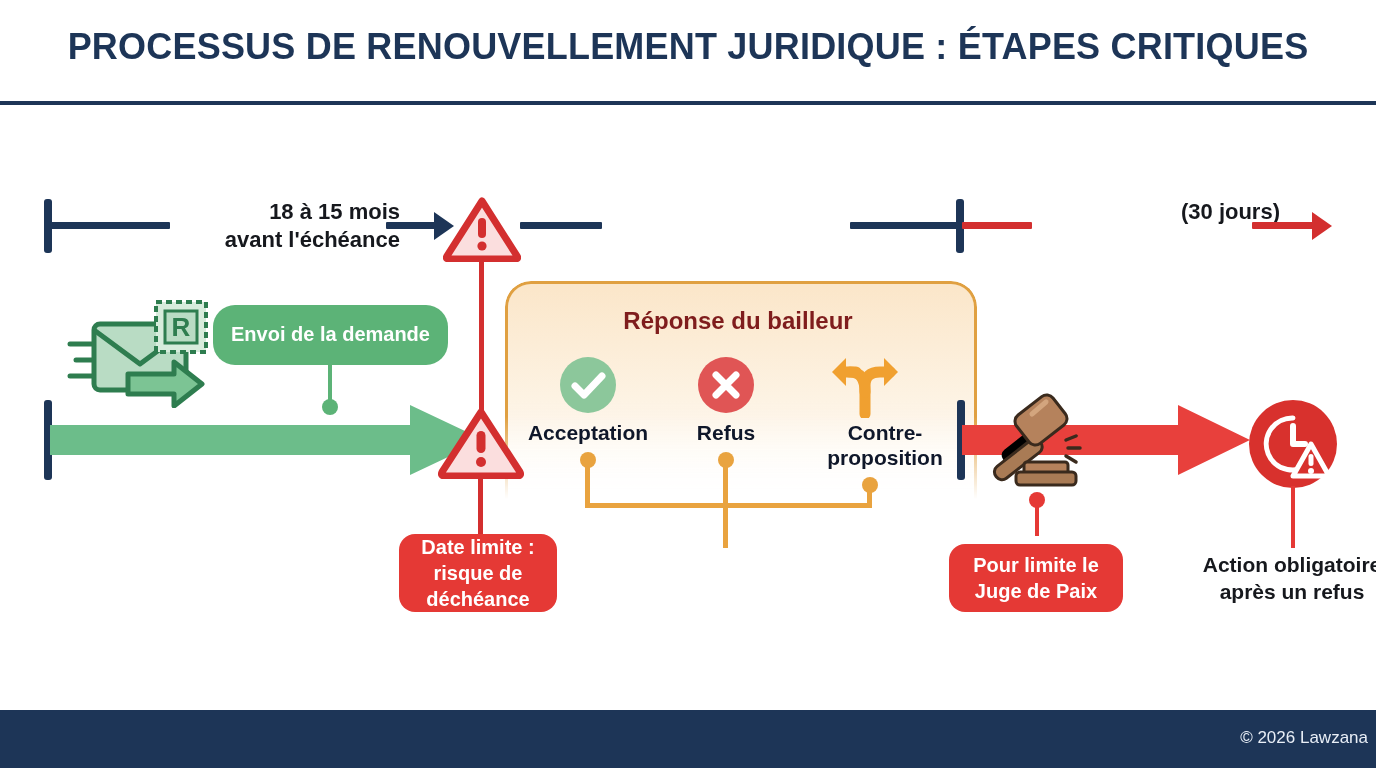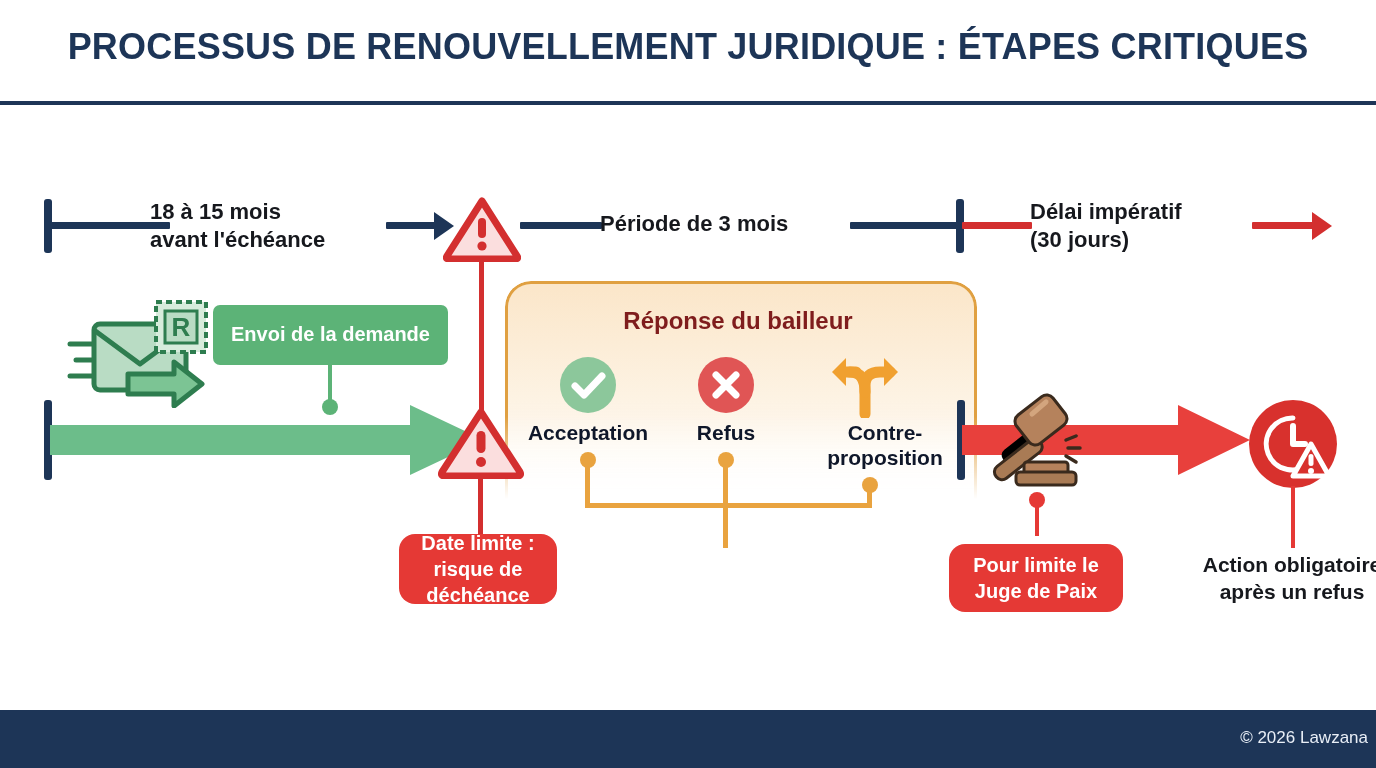--- a/index.html
+++ b/index.html
@@ -27,21 +27,21 @@
     position:absolute;right:24px;top:18px;color:#e8eef6;font-size:17px;
   }
 
   
   .abs{position:absolute;}
   .navy-tick{position:absolute;width:8px;background:#1d3557;border-radius:3px;}
   .navy-line{position:absolute;height:7px;background:#1d3557;border-radius:1px;}
   .red-line{position:absolute;height:7px;background:#d32f2f;border-radius:1px;}
 
   .tl-label{
-    position:absolute;text-align:left;font-size:22px;font-weight:bold;
+    position:absolute;text-align:right;font-size:22px;font-weight:bold;
     color:#16181d;line-height:1.25;
   }
 
   
   .navy-arrow{position:absolute;width:0;height:0;
     border-top:14px solid transparent;border-bottom:14px solid transparent;
     border-left:20px solid #1d3557;}
   .red-arrow{position:absolute;width:0;height:0;
     border-top:14px solid transparent;border-bottom:14px solid transparent;
     border-left:20px solid #d32f2f;}
@@ -128,30 +128,26 @@
   <div class="warn-tri" style="left:443px;top:196px;width:78px;height:66px;">
     <svg width="78" height="66" viewBox="0 0 78 66">
       <path d="M39 5 L74 60 Q76 63 72 63 L6 63 Q2 63 4 60 Z" fill="#fbdede" stroke="#d32f2f" stroke-width="7" stroke-linejoin="round"></path>
       <rect x="35" y="22" width="8" height="20" rx="4" fill="#d32f2f"></rect>
       <circle cx="39" cy="50" r="4.6" fill="#d32f2f"></circle>
     </svg>
   </div>
   <div class="warn-stem" style="left:479px;top:258px;height:160px;"></div>
 
   <div class="navy-line" style="left:520px;top:222px;width:82px;"></div>
-  <div class="tl-label" style="left:600px;top:210px;width:250px;">
-    <div>Période de 3 mois</div>
-  </div>
   <div class="navy-line" style="left:850px;top:222px;width:110px;"></div>
 
   <div class="navy-tick" style="left:956px;top:199px;height:54px;"></div>
 
   <div class="red-line" style="left:962px;top:222px;width:70px;"></div>
   <div class="tl-label" style="left:1030px;top:198px;width:250px;">
-    <div>Délai impératif</div>
     <div>(30 jours)</div>
   </div>
   <div class="red-line" style="left:1252px;top:222px;width:62px;"></div>
   <div class="red-arrow" style="left:1312px;top:212px;"></div>
 
   <div class="panel" style="left:505px;top:281px;width:466px;height:215px;"></div>
   <div class="panel-title" style="left:505px;top:307px;width:466px;">Réponse du bailleur</div>
 
   <div class="abs" style="left:560px;top:357px;width:56px;height:56px;">
     <svg width="56" height="56" viewBox="0 0 56 56">
@@ -207,21 +203,21 @@
       </g>
       <rect x="28" y="28" width="92" height="66" rx="6" fill="#b9dcc4" stroke="#2e7d4f" stroke-width="5"></rect>
       <path d="M28 34 L74 68 L120 34" fill="none" stroke="#2e7d4f" stroke-width="5" stroke-linejoin="round"></path>
       <rect x="90" y="6" width="50" height="50" fill="#d7ecdc" stroke="#2e7d4f" stroke-width="4" stroke-dasharray="6 4"></rect>
       <rect x="99" y="15" width="32" height="32" fill="#b9dcc4" stroke="#2e7d4f" stroke-width="3"></rect>
       <text x="115" y="40" font-family="Liberation Sans, sans-serif" font-size="26" font-weight="bold" fill="#2e7d4f" text-anchor="middle">R</text>
       <path d="M62 78 L108 78 L108 66 L136 88 L108 110 L108 98 L62 98 Z" fill="#7cc494" stroke="#2e7d4f" stroke-width="5" stroke-linejoin="round"></path>
     </svg>
   </div>
 
-  <div class="bubble-green" style="left:213px;top:305px;width:235px;height:60px;border-radius:7px;">
+  <div class="bubble-green" style="left:213px;top:305px;width:235px;height:60px;">
     <div>
       <div>Envoi de la demande</div>
     </div>
   </div>
   <div class="stem-green" style="left:328px;top:365px;height:38px;"></div>
   <div class="dot-green" style="left:322px;top:399px;"></div>
 
   <div class="navy-tick" style="left:44px;top:400px;height:80px;"></div>
 
   <div class="abs" style="left:50px;top:403px;width:436px;height:74px;">
@@ -232,21 +228,21 @@
 
   <div class="warn-tri" style="left:438px;top:407px;width:86px;height:72px;">
     <svg width="86" height="72" viewBox="0 0 86 72">
       <path d="M43 5 L82 65 Q84 69 79 69 L7 69 Q2 69 4 65 Z" fill="#fbdede" stroke="#d32f2f" stroke-width="7" stroke-linejoin="round"></path>
       <rect x="38.5" y="24" width="9" height="22" rx="4.5" fill="#d32f2f"></rect>
       <circle cx="43" cy="55" r="5" fill="#d32f2f"></circle>
     </svg>
   </div>
   <div class="warn-stem" style="left:478px;top:476px;height:58px;"></div>
 
-  <div class="bubble-red" style="left:399px;top:534px;width:158px;height:70px;">
+  <div class="bubble-red" style="left:399px;top:534px;width:158px;height:78px;">
     <div>
       <div>Date limite :</div>
       <div>risque de</div>
       <div>déchéance</div>
     </div>
   </div>
 
   <div class="navy-tick" style="left:957px;top:400px;height:80px;"></div>
 
   <div class="abs" style="left:962px;top:403px;width:290px;height:74px;">

